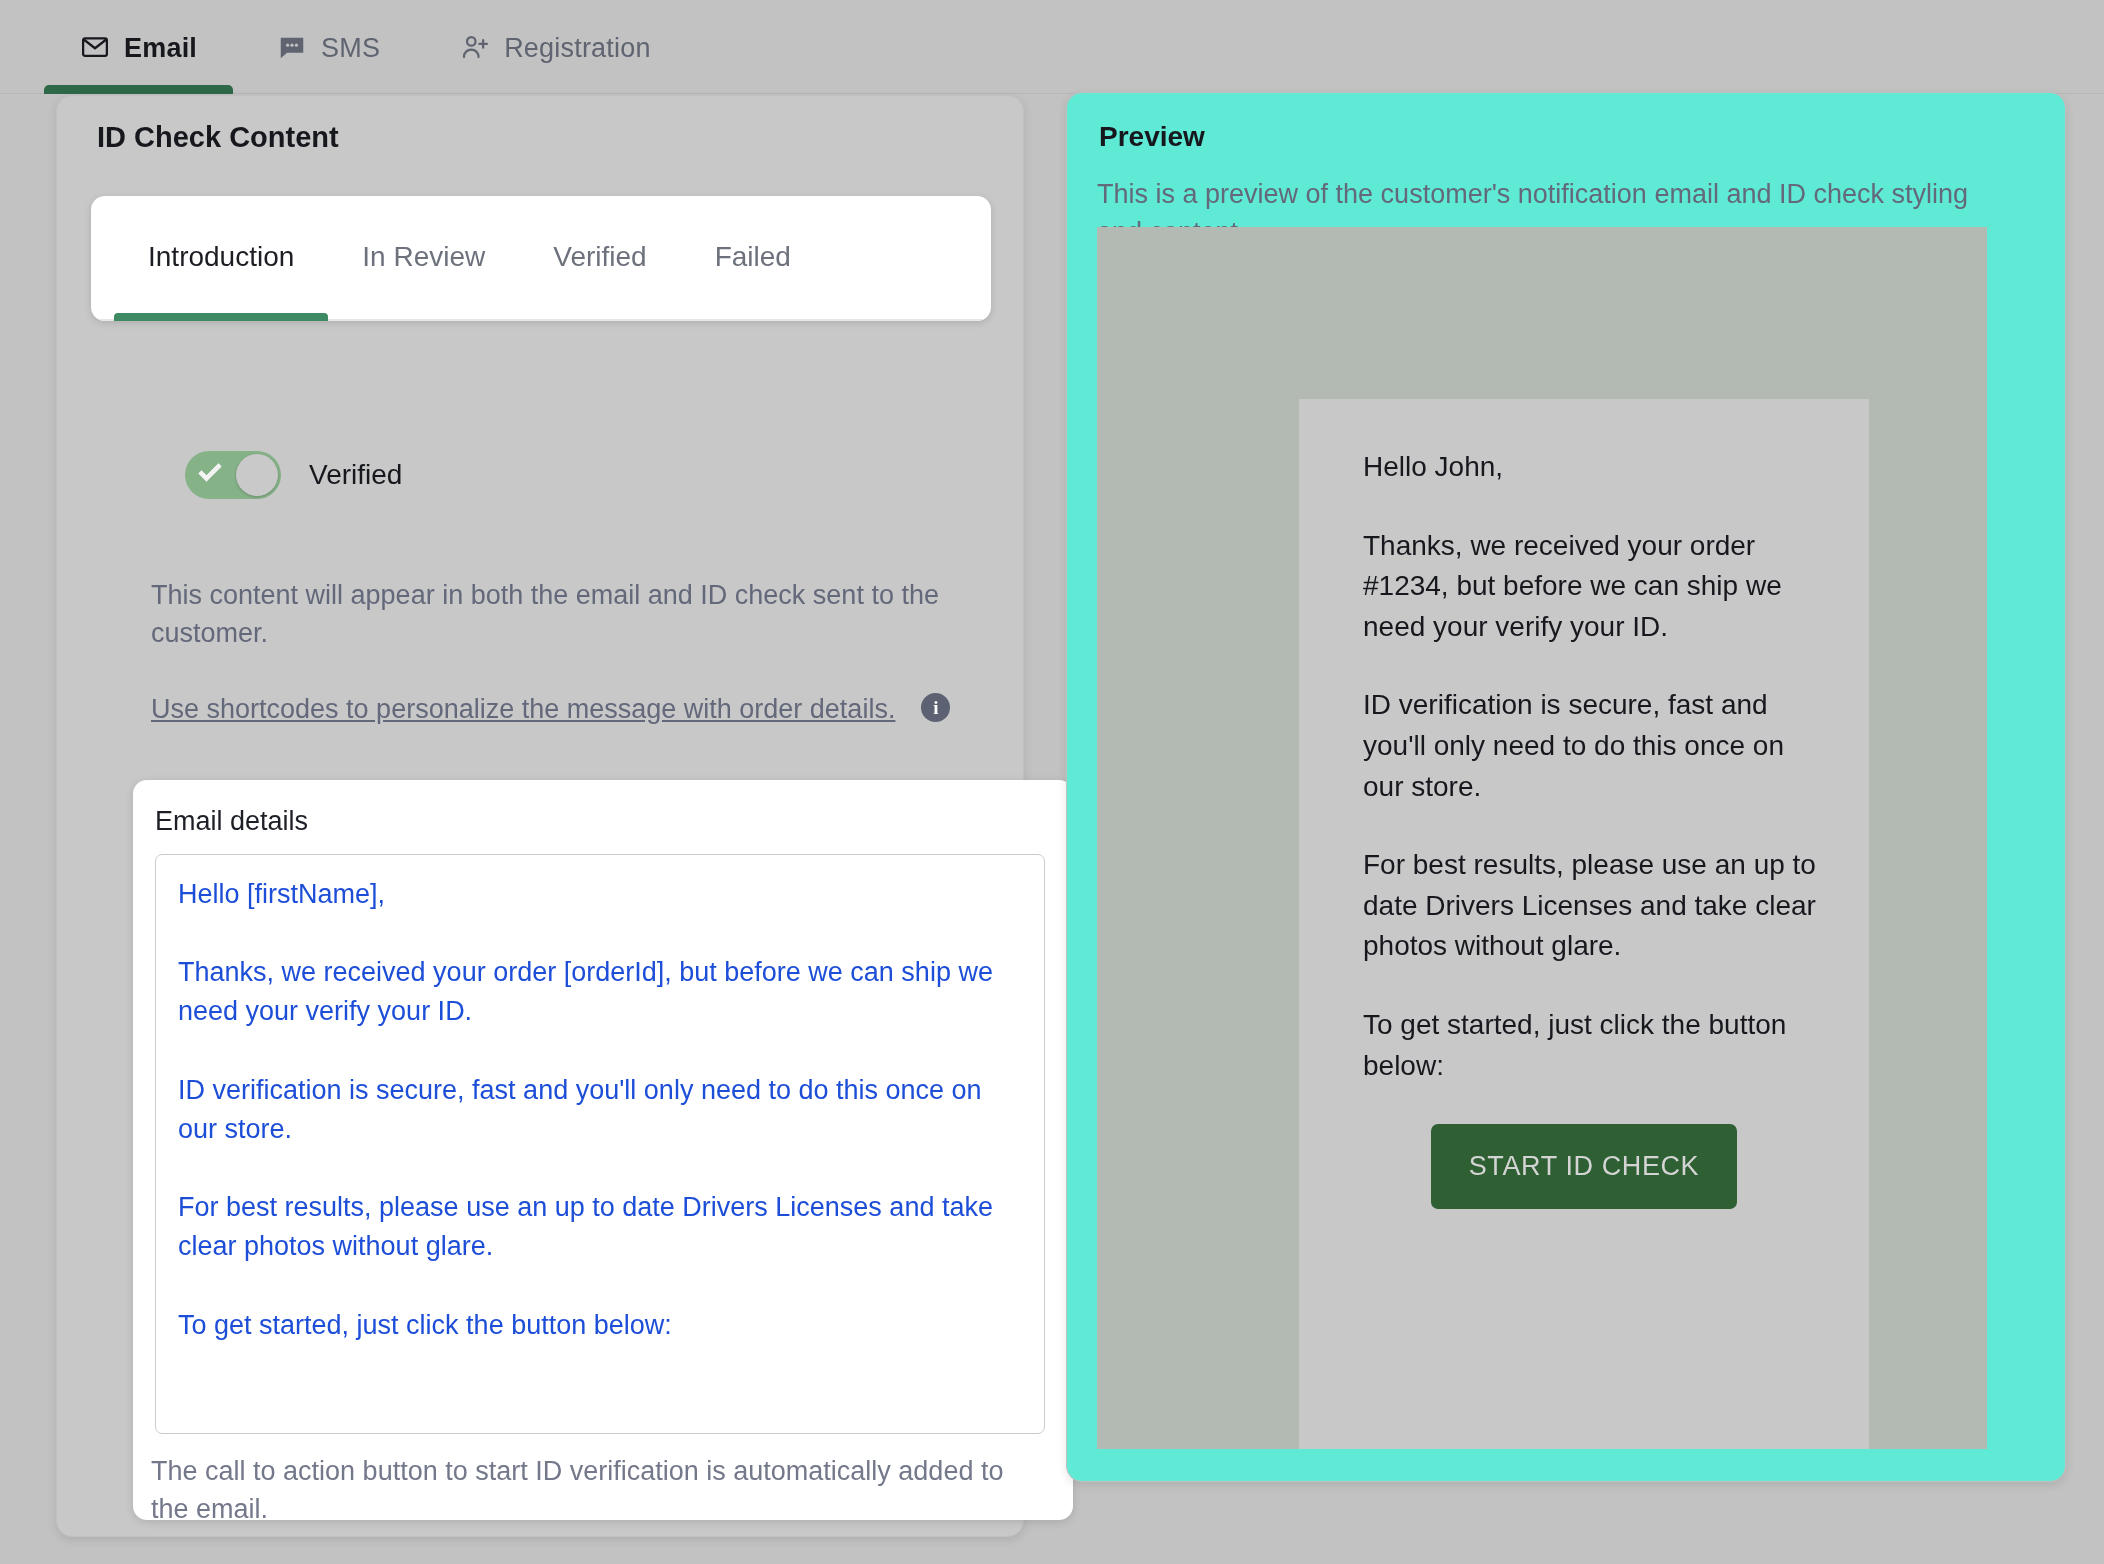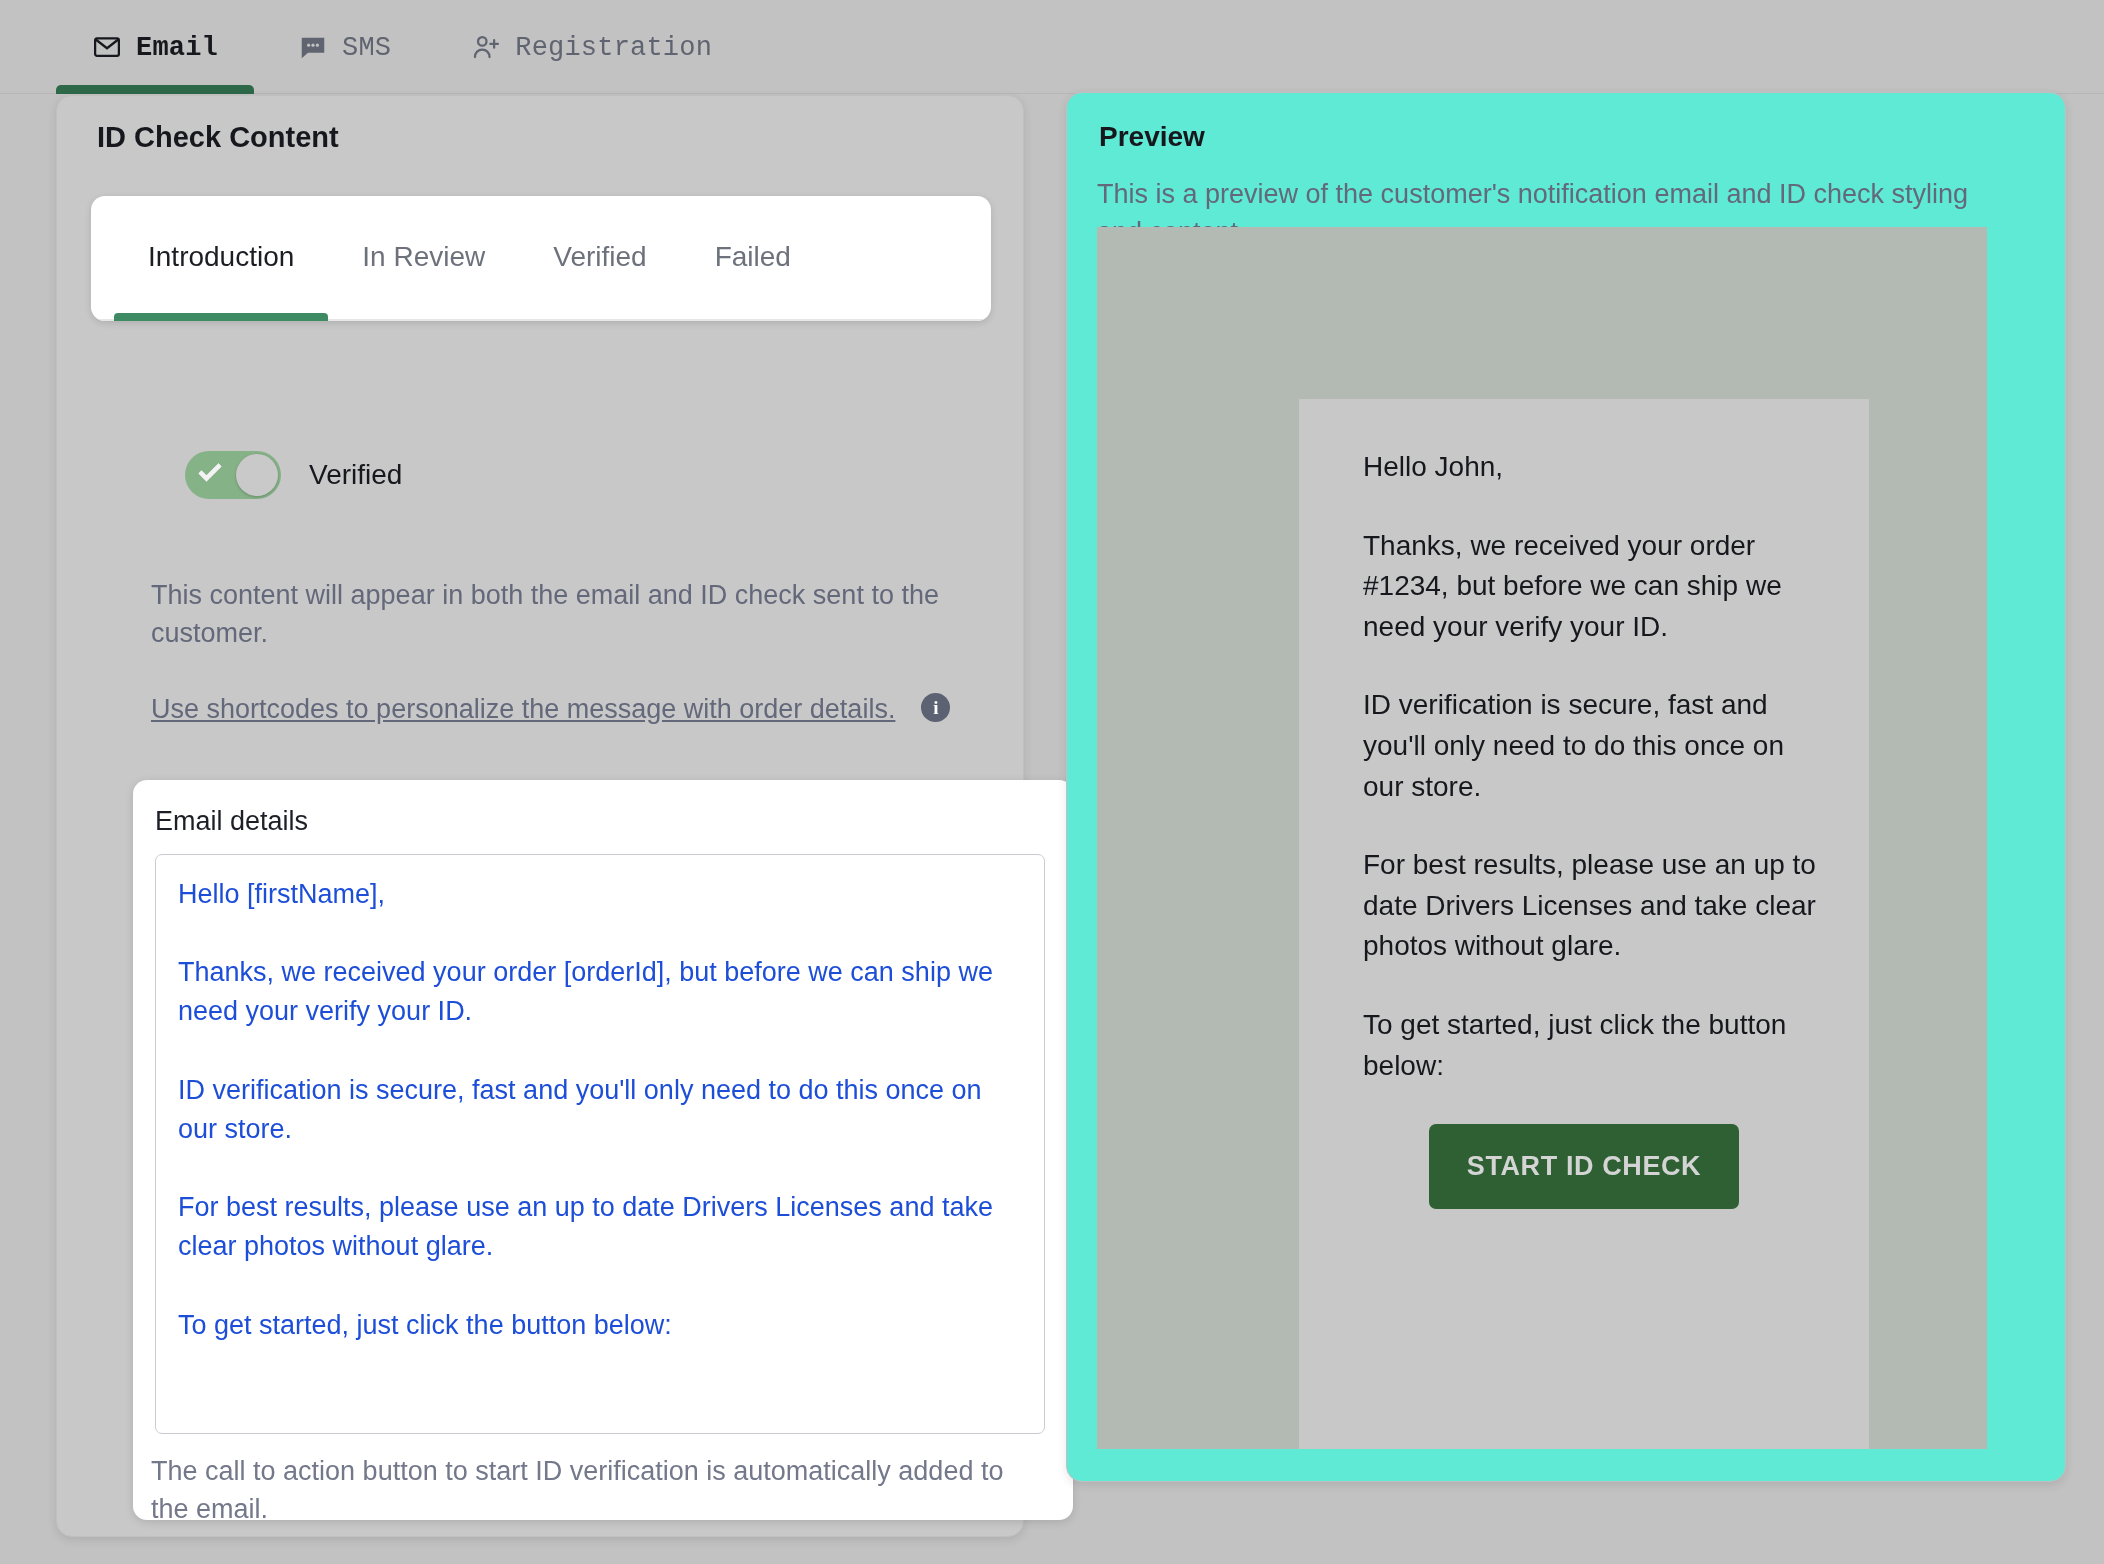--- a/index.html
+++ b/index.html
@@ -10,21 +10,21 @@
     font-family: "Liberation Sans", sans-serif;
     overflow: hidden;
   }
   .page { position: relative; width: 2104px; height: 1564px; background: #c2c2c2; }
 
   
   .topbar {
     position: absolute; left: 0; top: 0; width: 2104px; height: 94px;
     background: #c2c2c2;
     border-bottom: 1px solid #b7b7b7;
-    display: flex; align-items: flex-start; padding-left: 52px; gap: 0; font-family: Liberation Mono, monospace;
+    display: flex; align-items: flex-start; padding-left: 40px; gap: 0;
   }
   .toptab {
     display: flex; align-items: center; gap: 14px;
     height: 94px; padding: 0 40px;
     font-size: 27px; color: #5f6470;
     position: relative; cursor: pointer;
     letter-spacing: .2px;
   }
   .toptab .tl { position: relative; top: 1px; }
   .toptab.active { color: #16181d; font-weight: 700; }
@@ -159,21 +159,21 @@
     position: absolute; left: 202px; top: 172px; width: 570px; height: 1050px;
     background: #c8c8c8;
     padding: 48px 48px 0 48px;
   }
   .pv-p {
     font-size: 28px; line-height: 1.45; color: #16181d; margin: 0 0 38px 16px;
   }
   .pv-btn-wrap { display: flex; justify-content: center; margin-top: 24px; }
   .pv-btn {
     background: #2e6033; color: #d4d4d4;
-    font-size: 27px; font-weight: 700; letter-spacing: .6px;
+    font-size: 27px; font-weight: 400; letter-spacing: .6px;
     padding: 27px 38px; border: none; border-radius: 7px; cursor: pointer;
     font-family: "Liberation Sans", sans-serif;
   }
 </style>
 </head>
 <body>
 
 <div class="page">
 
   <div class="topbar">

